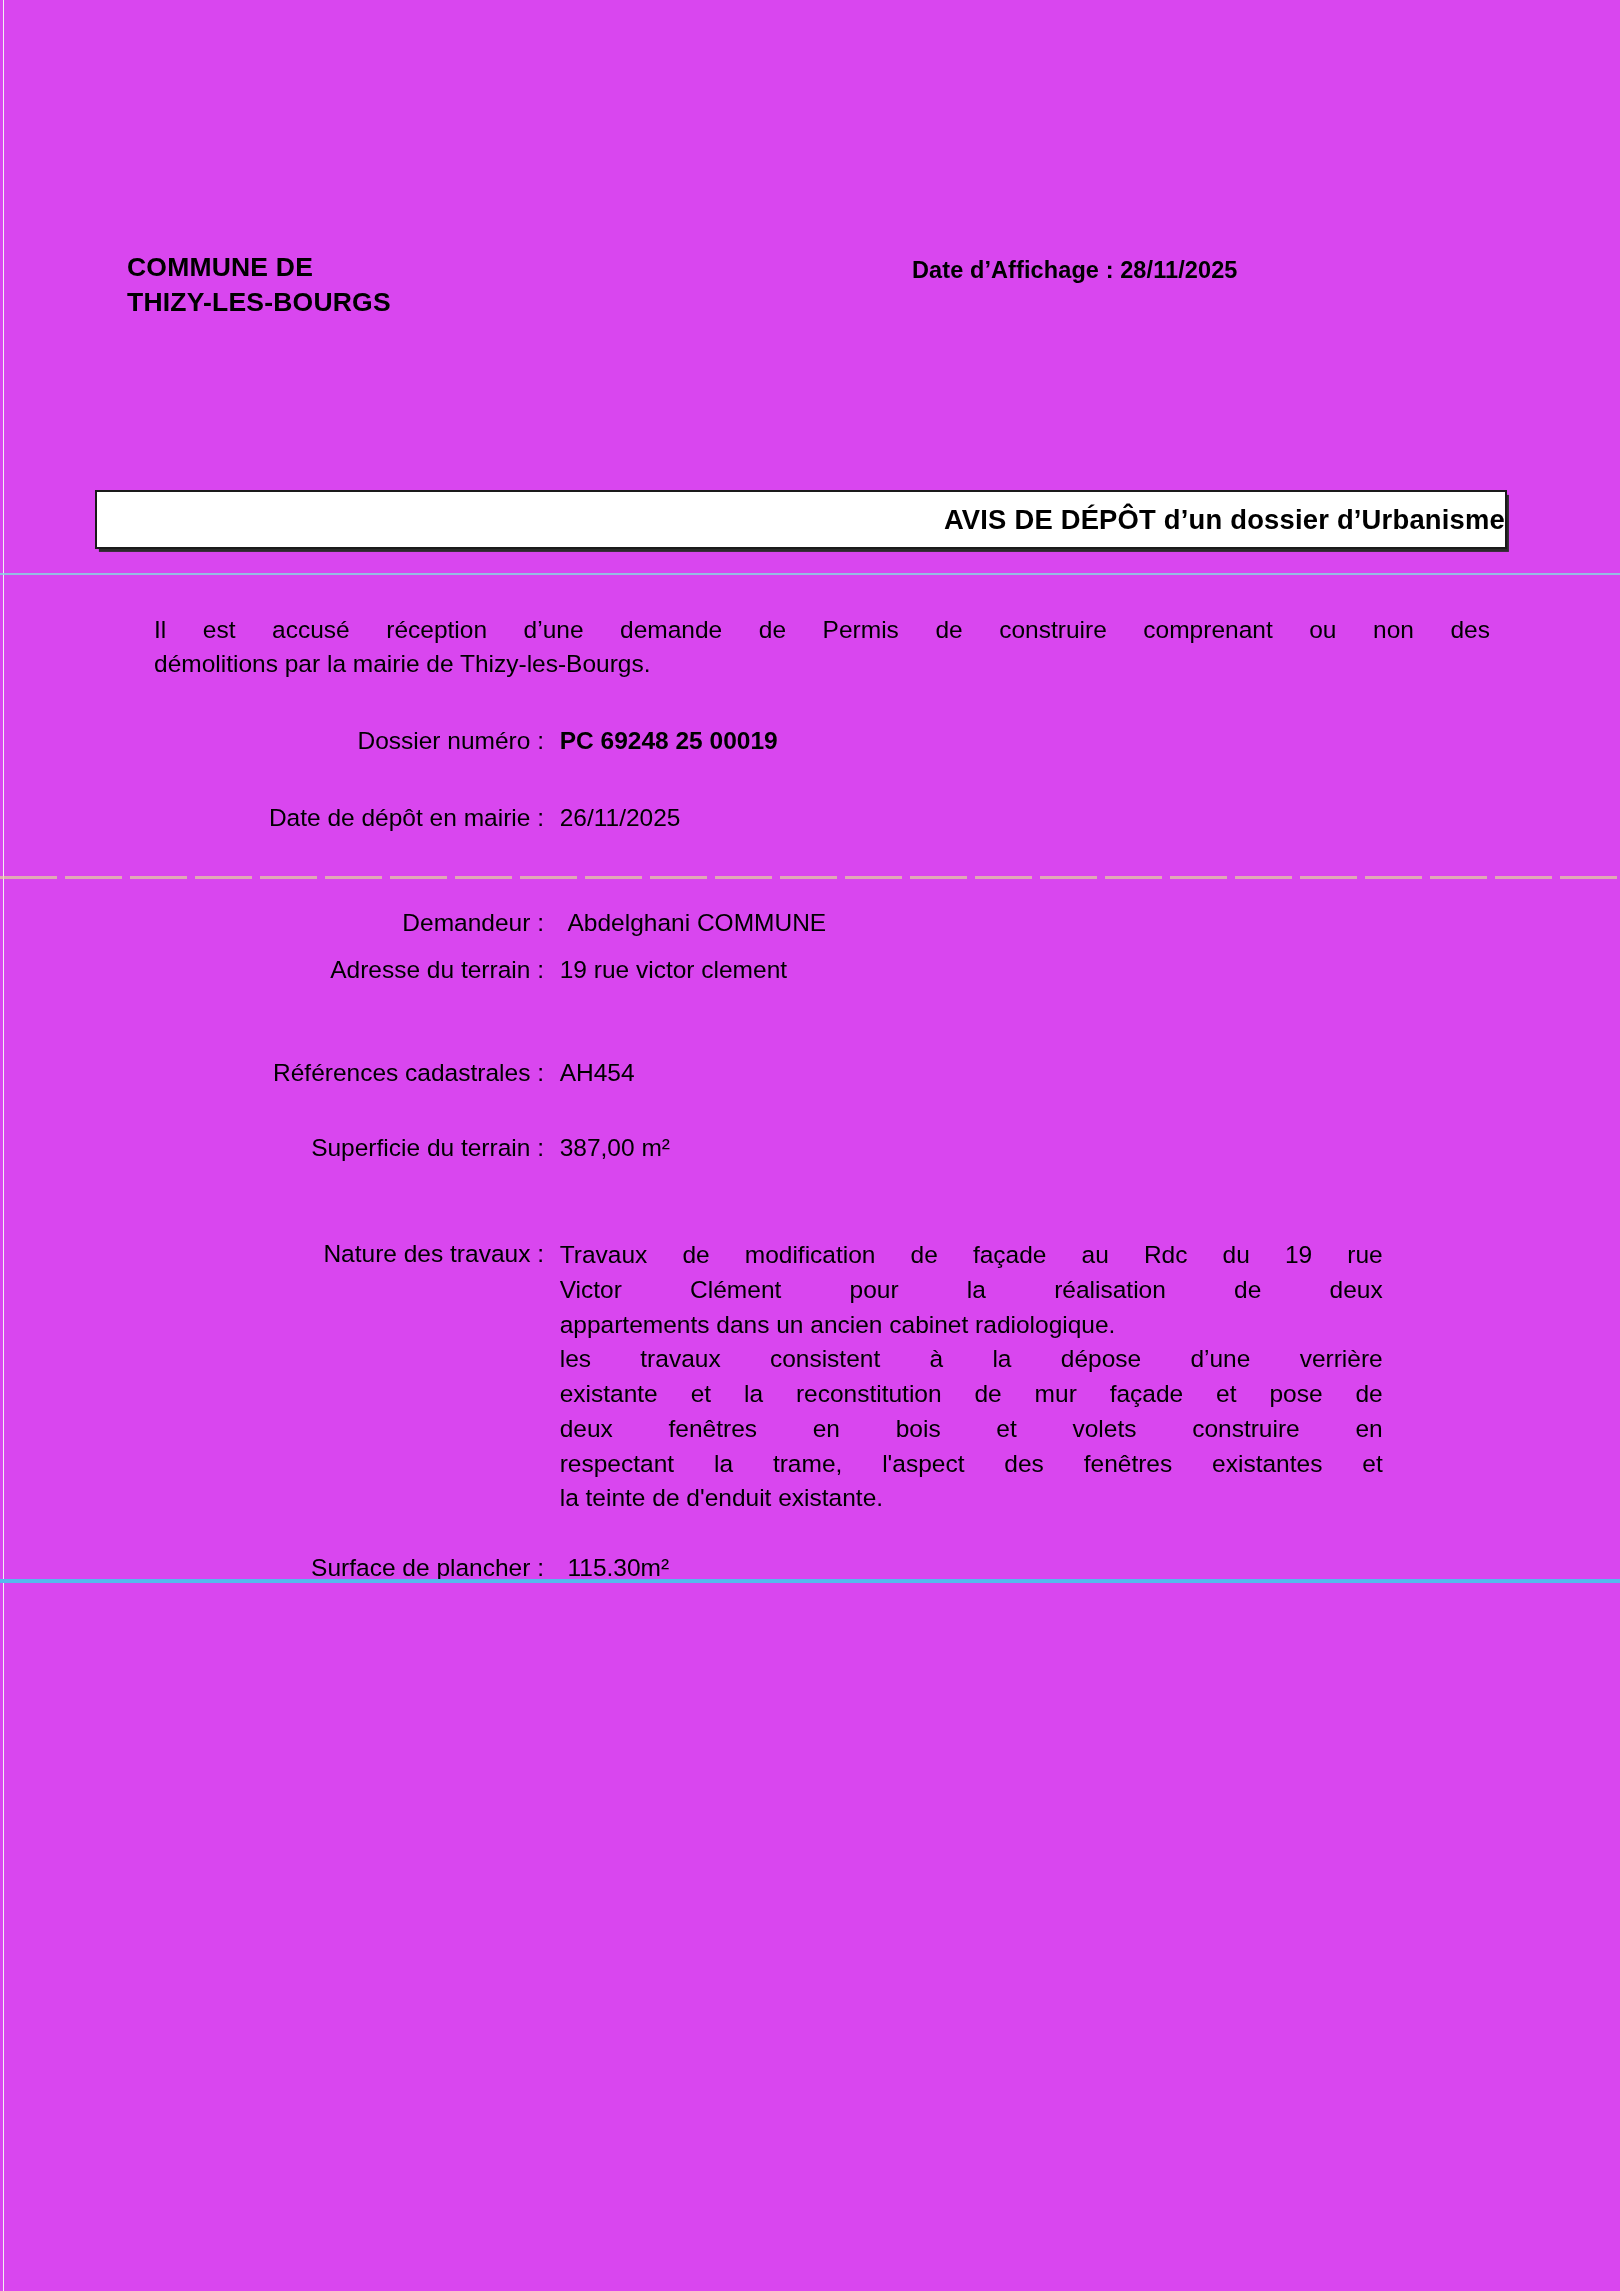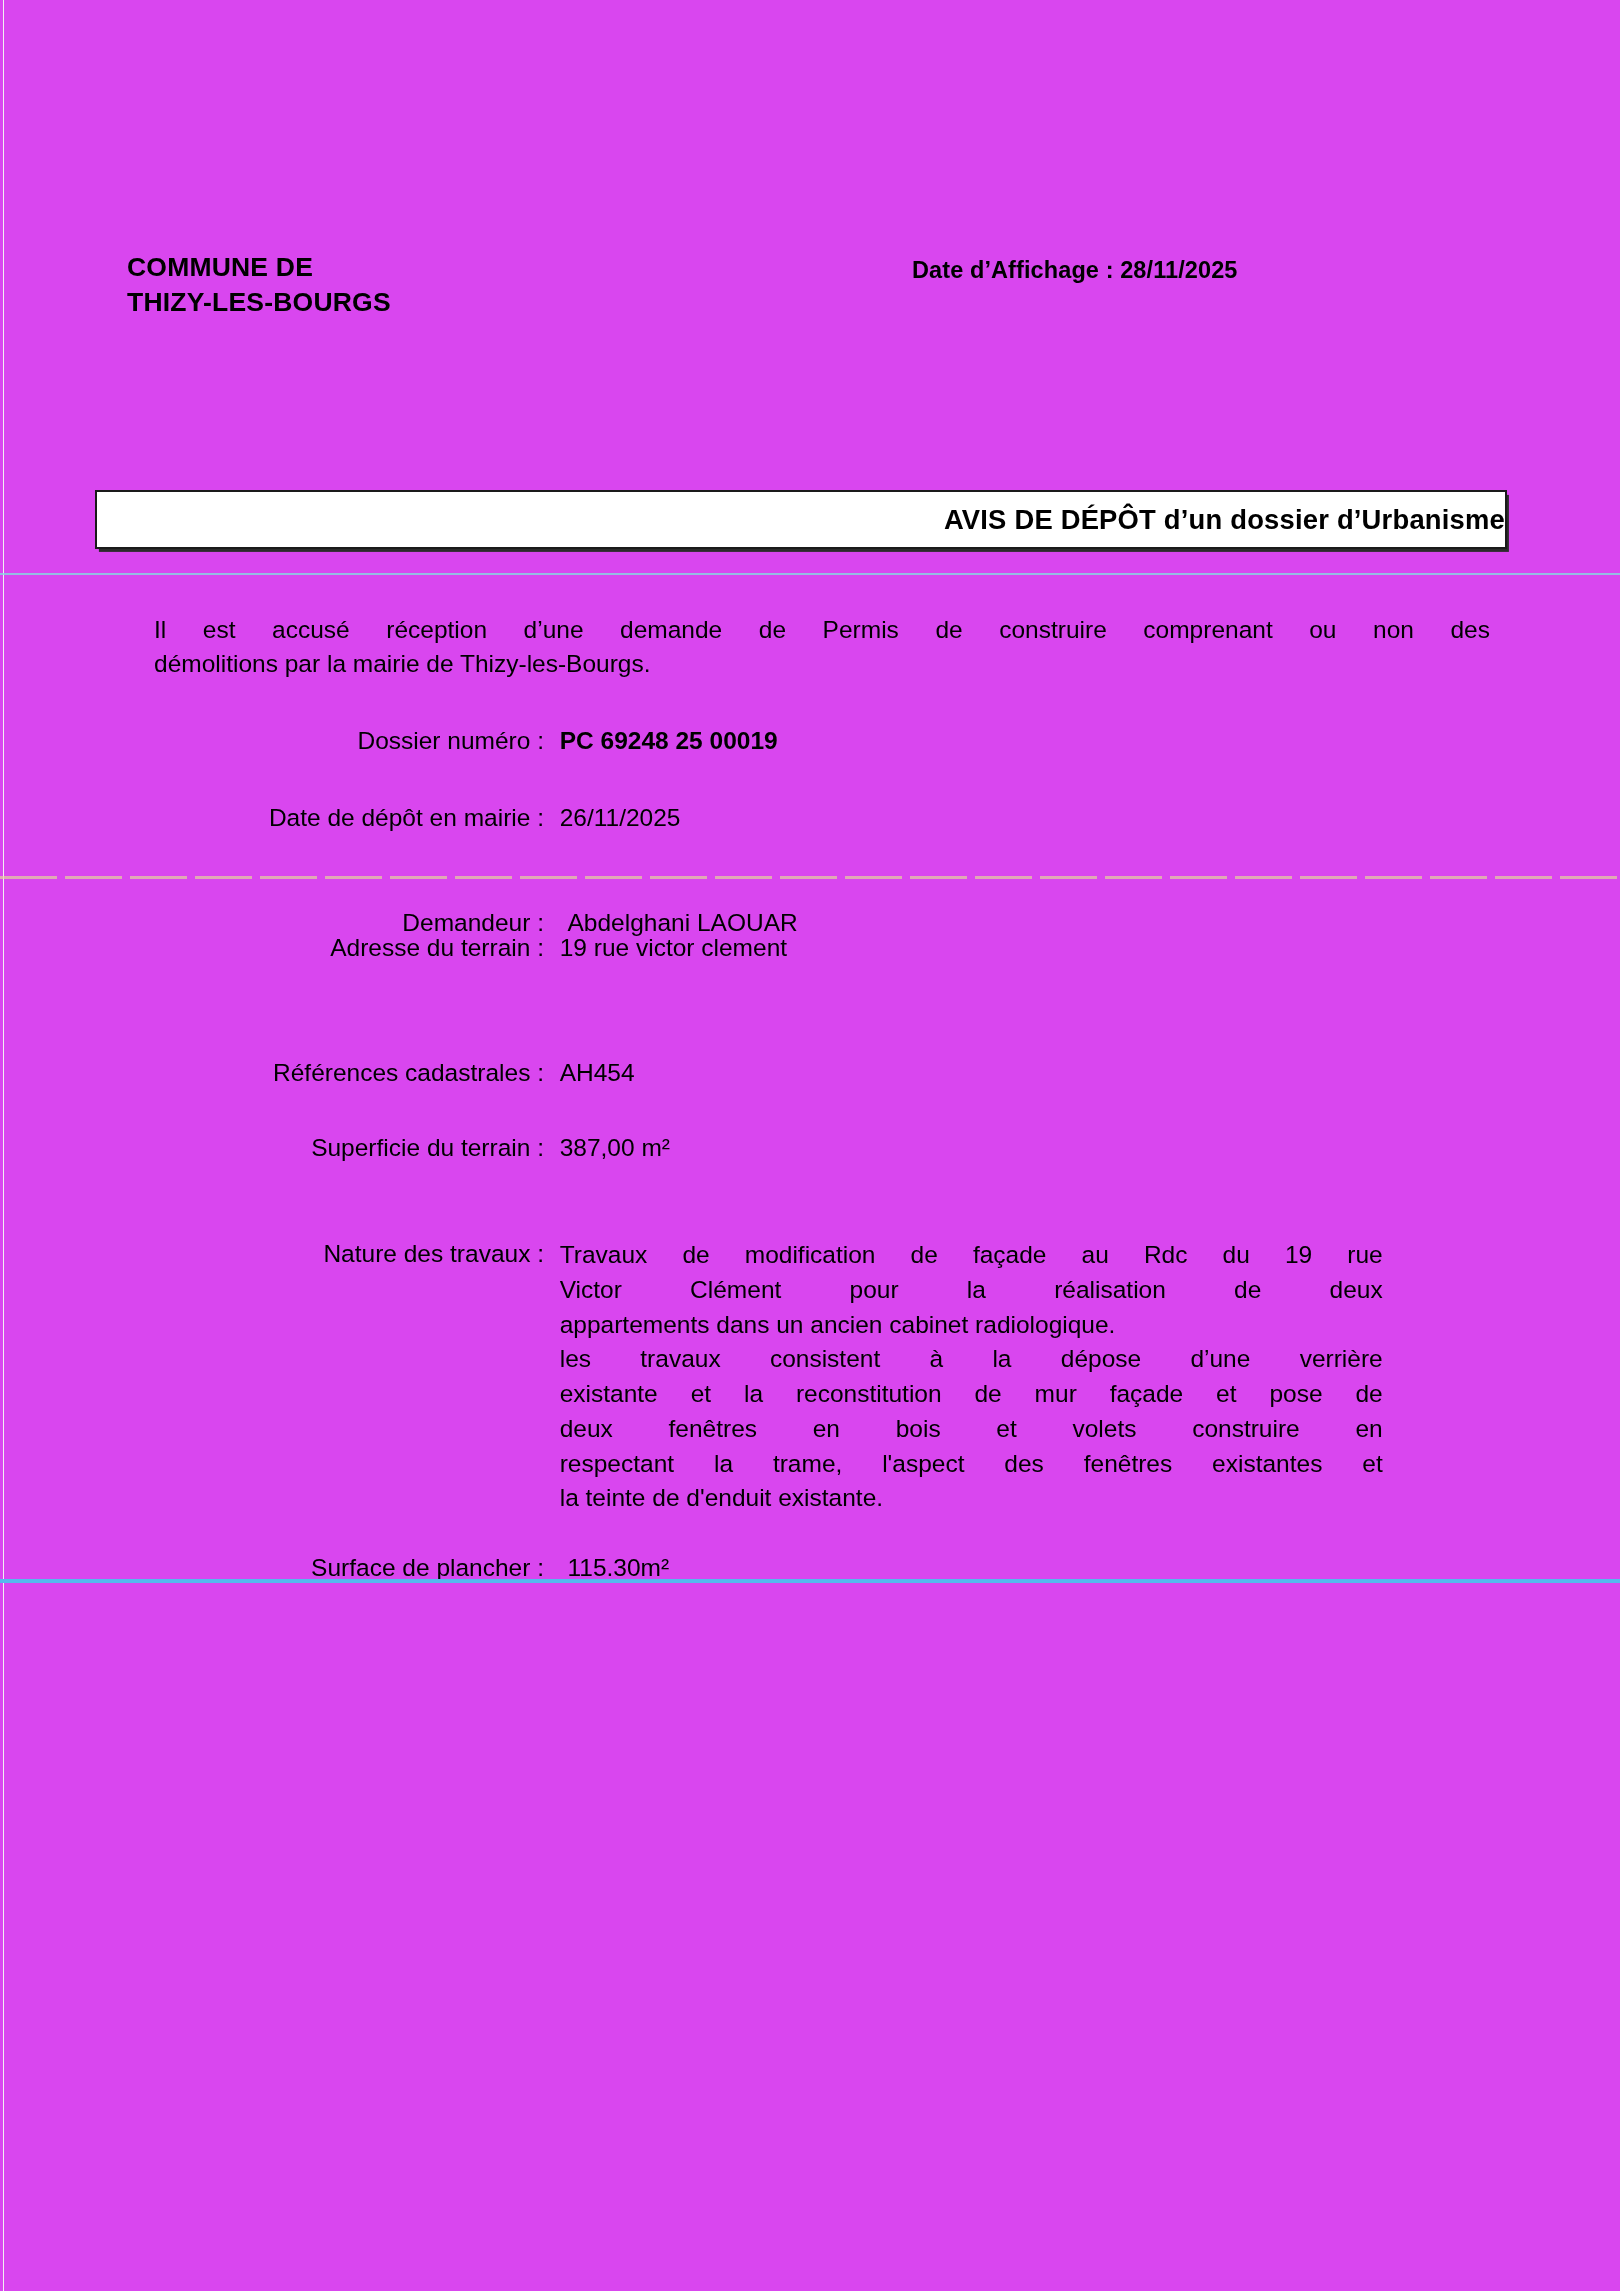--- a/index.html
+++ b/index.html
@@ -133,21 +133,21 @@
     line-height: 1.3;
     padding-left: 15.7px;
     white-space: nowrap;
   }
   .field .value.bold { font-weight: bold; }
 
   #row-dossier   { left: 0px; top: 725px; }
   #row-datedepot { left: 0px; top: 802px; }
   #row-demandeur { left: 0px; top: 907px; }
   #row-demandeur .value { padding-left: 23.5px; }
-  #row-adresse   { left: 0px; top: 932px; }
+  #row-adresse   { left: 0px; top: 954px; }
   #row-cadastre  { left: 0px; top: 1057px; }
   #row-superficie{ left: 0px; top: 1132px; }
   #row-surface   { left: 0px; top: 1552px; }
   #row-surface .value { padding-left: 23.5px; }
 
   
   #row-nature {
     position: absolute;
     left: 0px;
     top: 1238px;
@@ -208,21 +208,21 @@
     <span class="value bold">PC 69248 25 00019</span>
   </div>
 
   <div class="field" id="row-datedepot">
     <span class="label">Date de dépôt en mairie :</span>
     <span class="value">26/11/2025</span>
   </div>
 
   <div class="field" id="row-demandeur">
     <span class="label">Demandeur :</span>
-    <span class="value">Abdelghani LAOUAR</span>
+    <span class="value">Abdelghani COMMUNE</span>
   </div>
 
   <div class="field" id="row-adresse">
     <span class="label">Adresse du terrain :</span>
     <span class="value">19 rue victor clement</span>
   </div>
 
   <div class="field" id="row-cadastre">
     <span class="label">Références cadastrales :</span>
     <span class="value">AH454</span>

